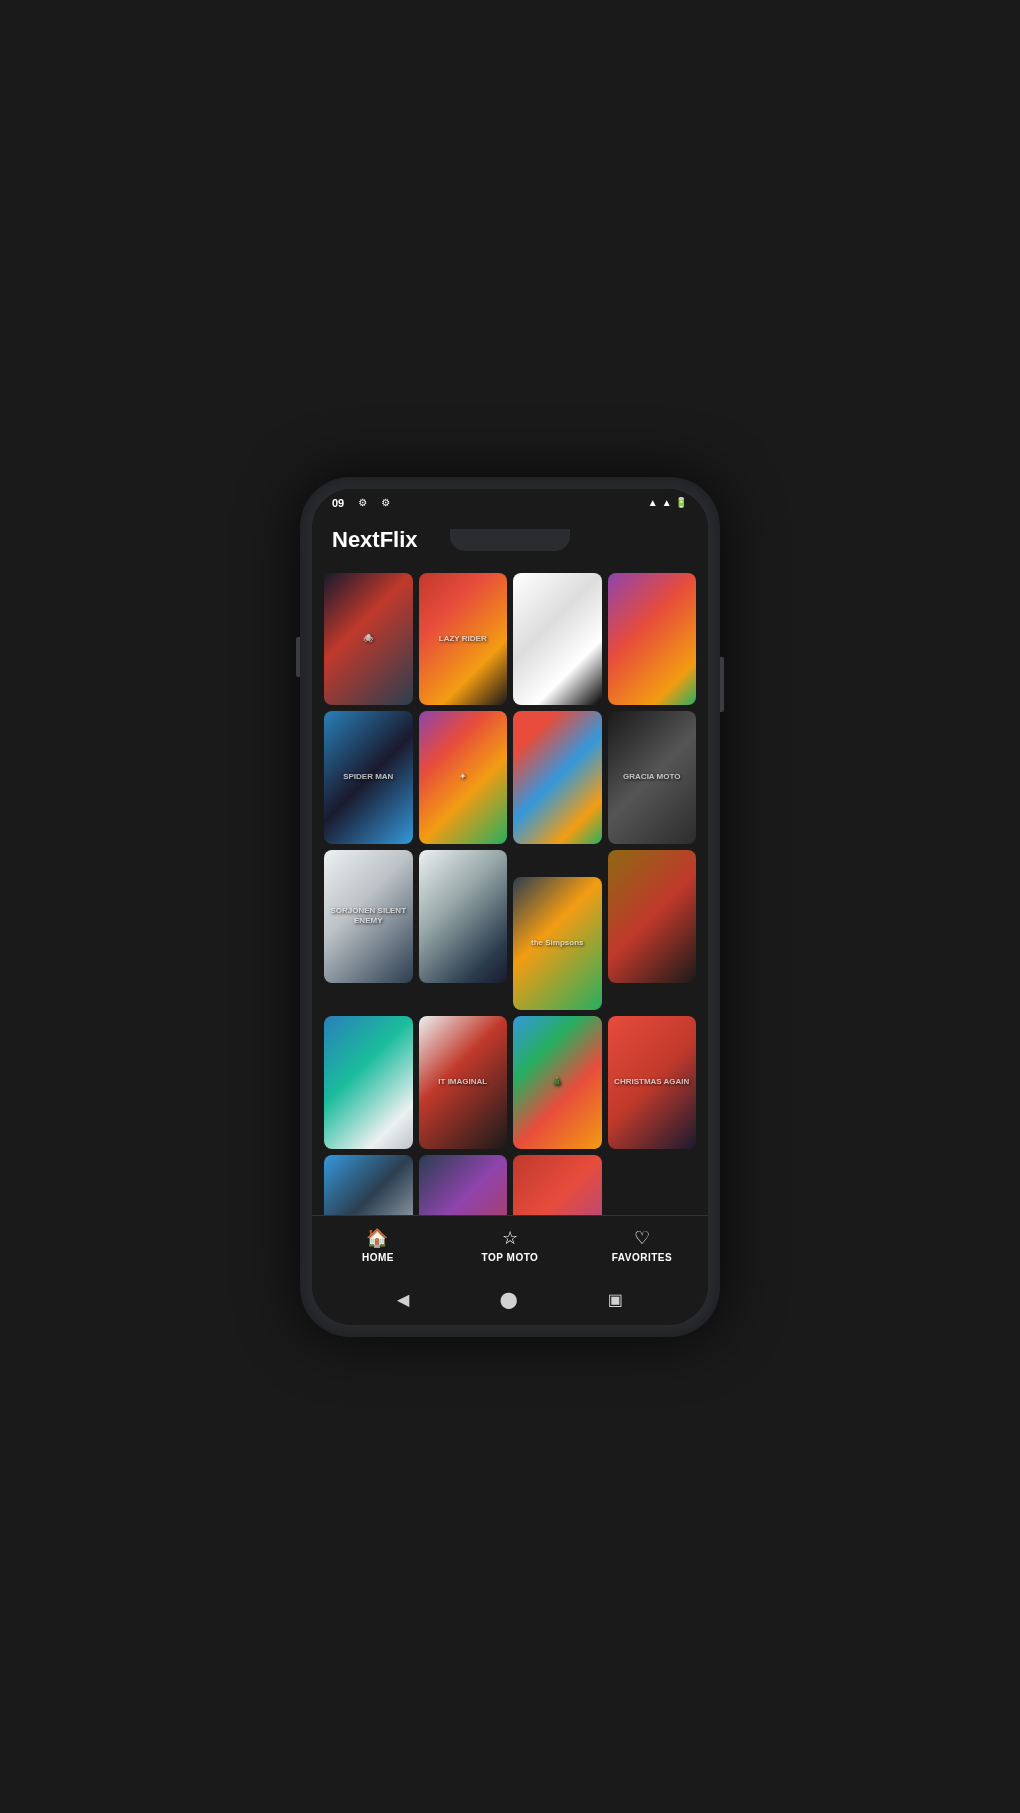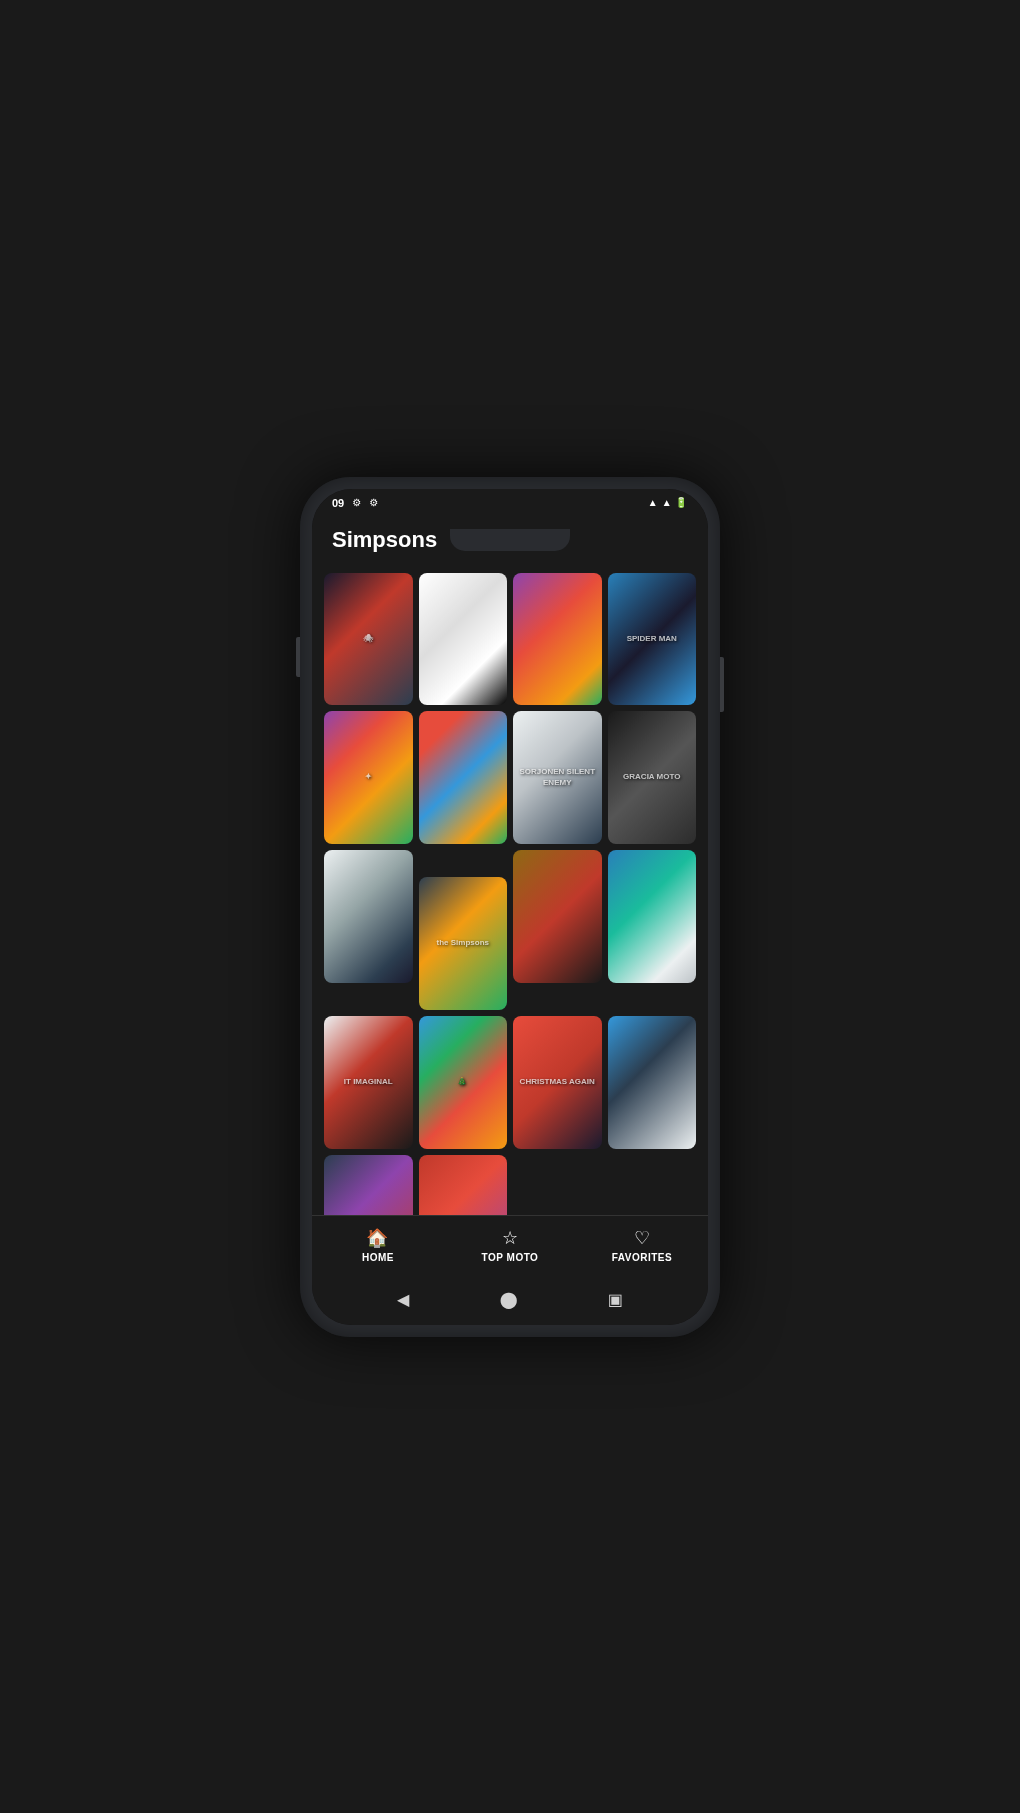--- a/index.html
+++ b/index.html
@@ -39,21 +39,21 @@
       height: 28px;
       display: flex;
       align-items: center;
       justify-content: space-between;
       padding: 0 20px;
       flex-shrink: 0;
     }
     .status-left {
       display: flex;
       align-items: center;
-      gap: 8px;
+      gap: 14px;
     }
     .status-time {
       color: #fff;
       font-size: 11px;
       font-weight: 600;
     }
     .status-icon {
       color: #fff;
       font-size: 10px;
     }
@@ -236,45 +236,49 @@
         <span class="status-icon">⚙</span>
       </div>
       <div class="status-right">
         <span class="status-icon">▲</span>
         <span class="status-icon">▲</span>
         <span class="status-icon">🔋</span>
       </div>
     </div>
 
     <div class="app-header">
-      <div class="app-title">Simpsons</div>
+      <div class="app-title">NextFlix</div>
     </div>
 
     <div class="scroll-content">
       <div class="movie-grid" id="movie-grid">
       <div class="movie-card poster-1">
             <div class="poster-overlay">🕷</div>
+          </div>
+          <div class="movie-card poster-2">
+            <div class="poster-overlay">LAZY
+RIDER</div>
           </div>
           <div class="movie-card poster-3"></div>
           <div class="movie-card poster-4"></div>
           <div class="movie-card poster-5">
             <div class="poster-overlay">SPIDER
 MAN</div>
           </div>
           <div class="movie-card poster-6">
             <div class="poster-overlay">✦</div>
           </div>
           <div class="movie-card poster-7"></div>
+          <div class="movie-card poster-9">
+            <div class="poster-overlay">GRACIA
+MOTO</div>
+          </div>
           <div class="movie-card poster-8">
             <div class="poster-overlay">SORJONEN
 SILENT ENEMY</div>
-          </div>
-          <div class="movie-card poster-9">
-            <div class="poster-overlay">GRACIA
-MOTO</div>
           </div>
           <div class="movie-card poster-10"></div>
           <div class="movie-card poster-11">
             <div class="poster-overlay">the
 Simpsons</div>
           </div>
           <div class="movie-card poster-12"></div>
           <div class="movie-card poster-13"></div>
           <div class="movie-card poster-15">
             <div class="poster-overlay">IT

